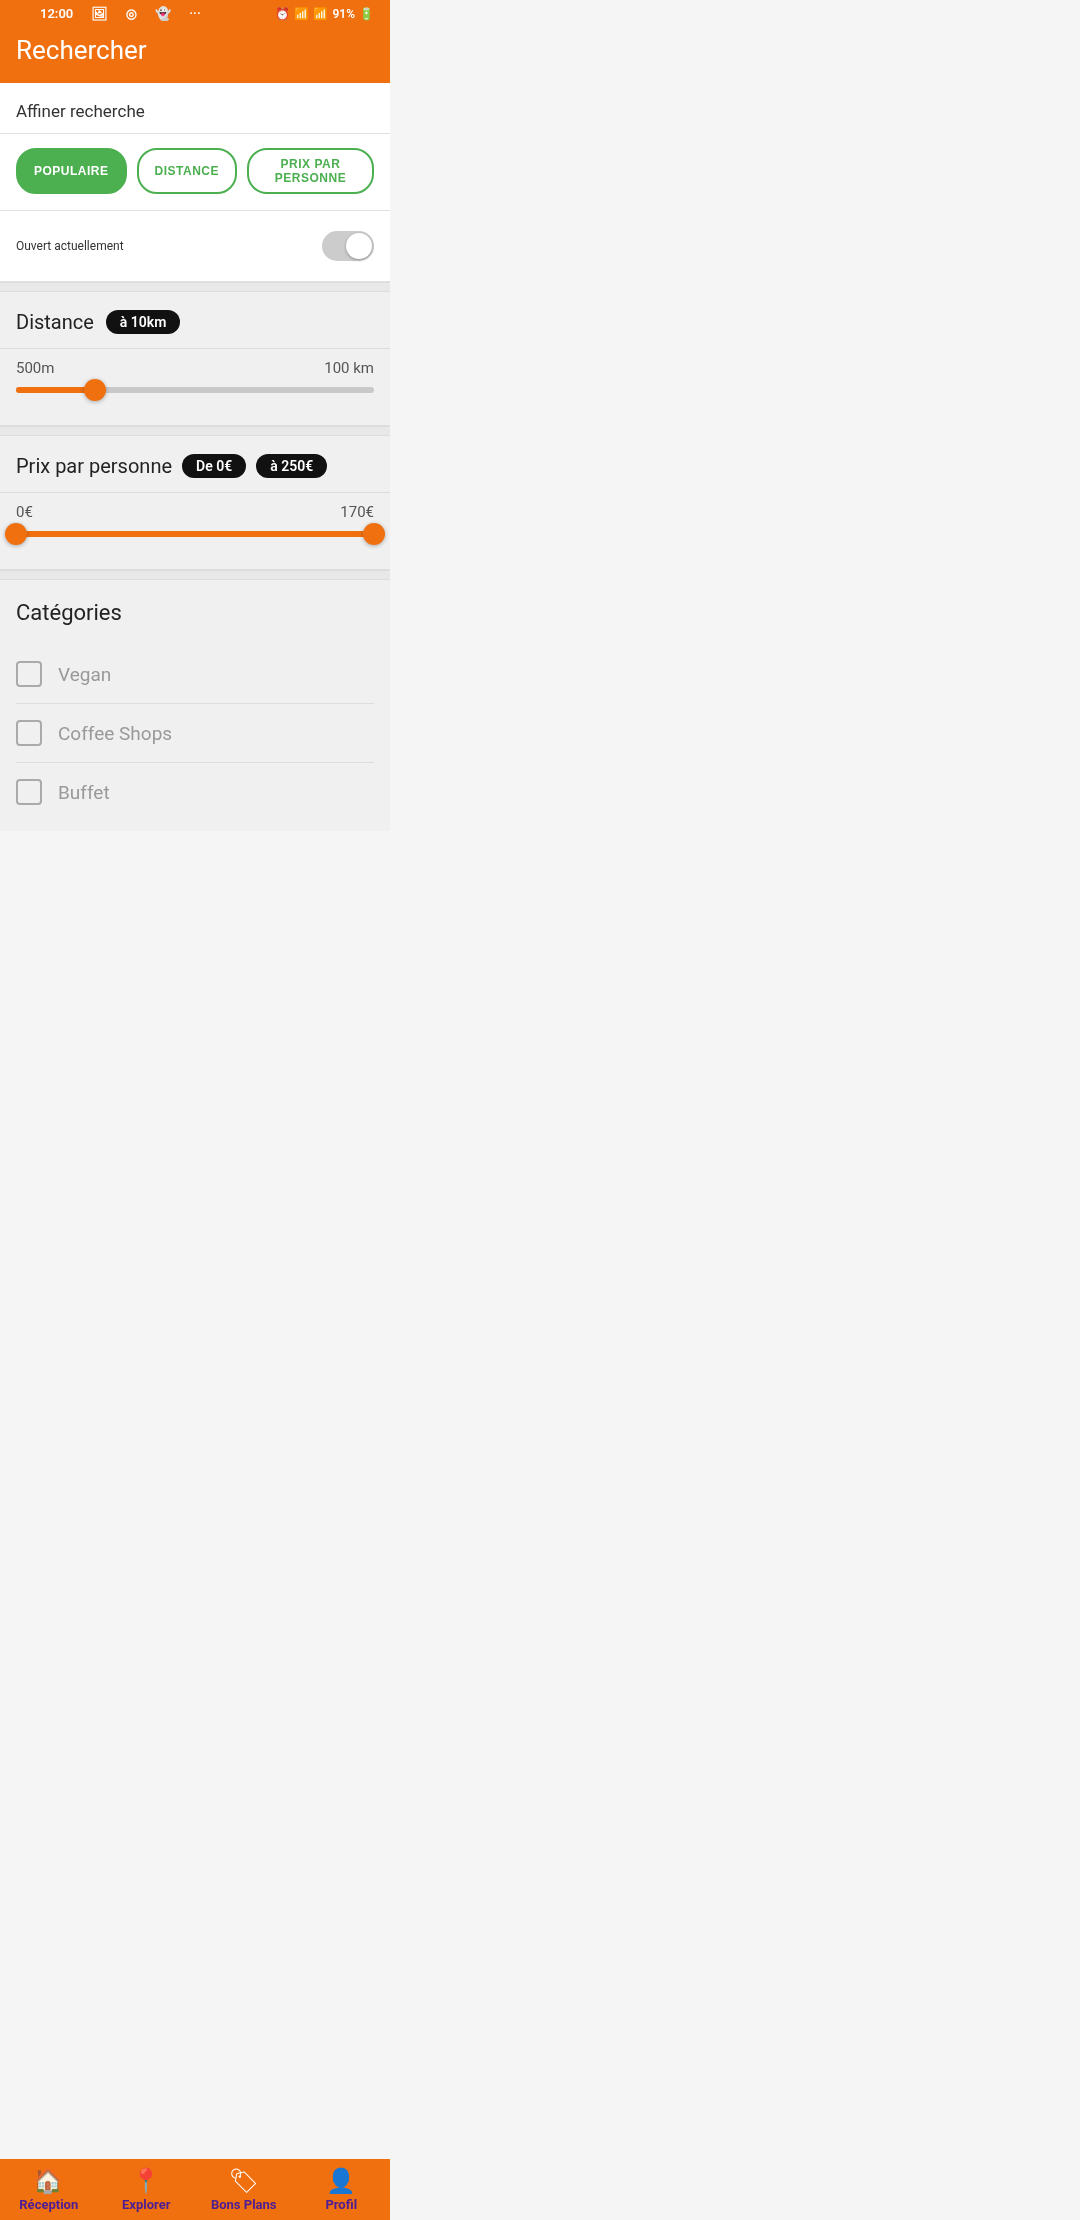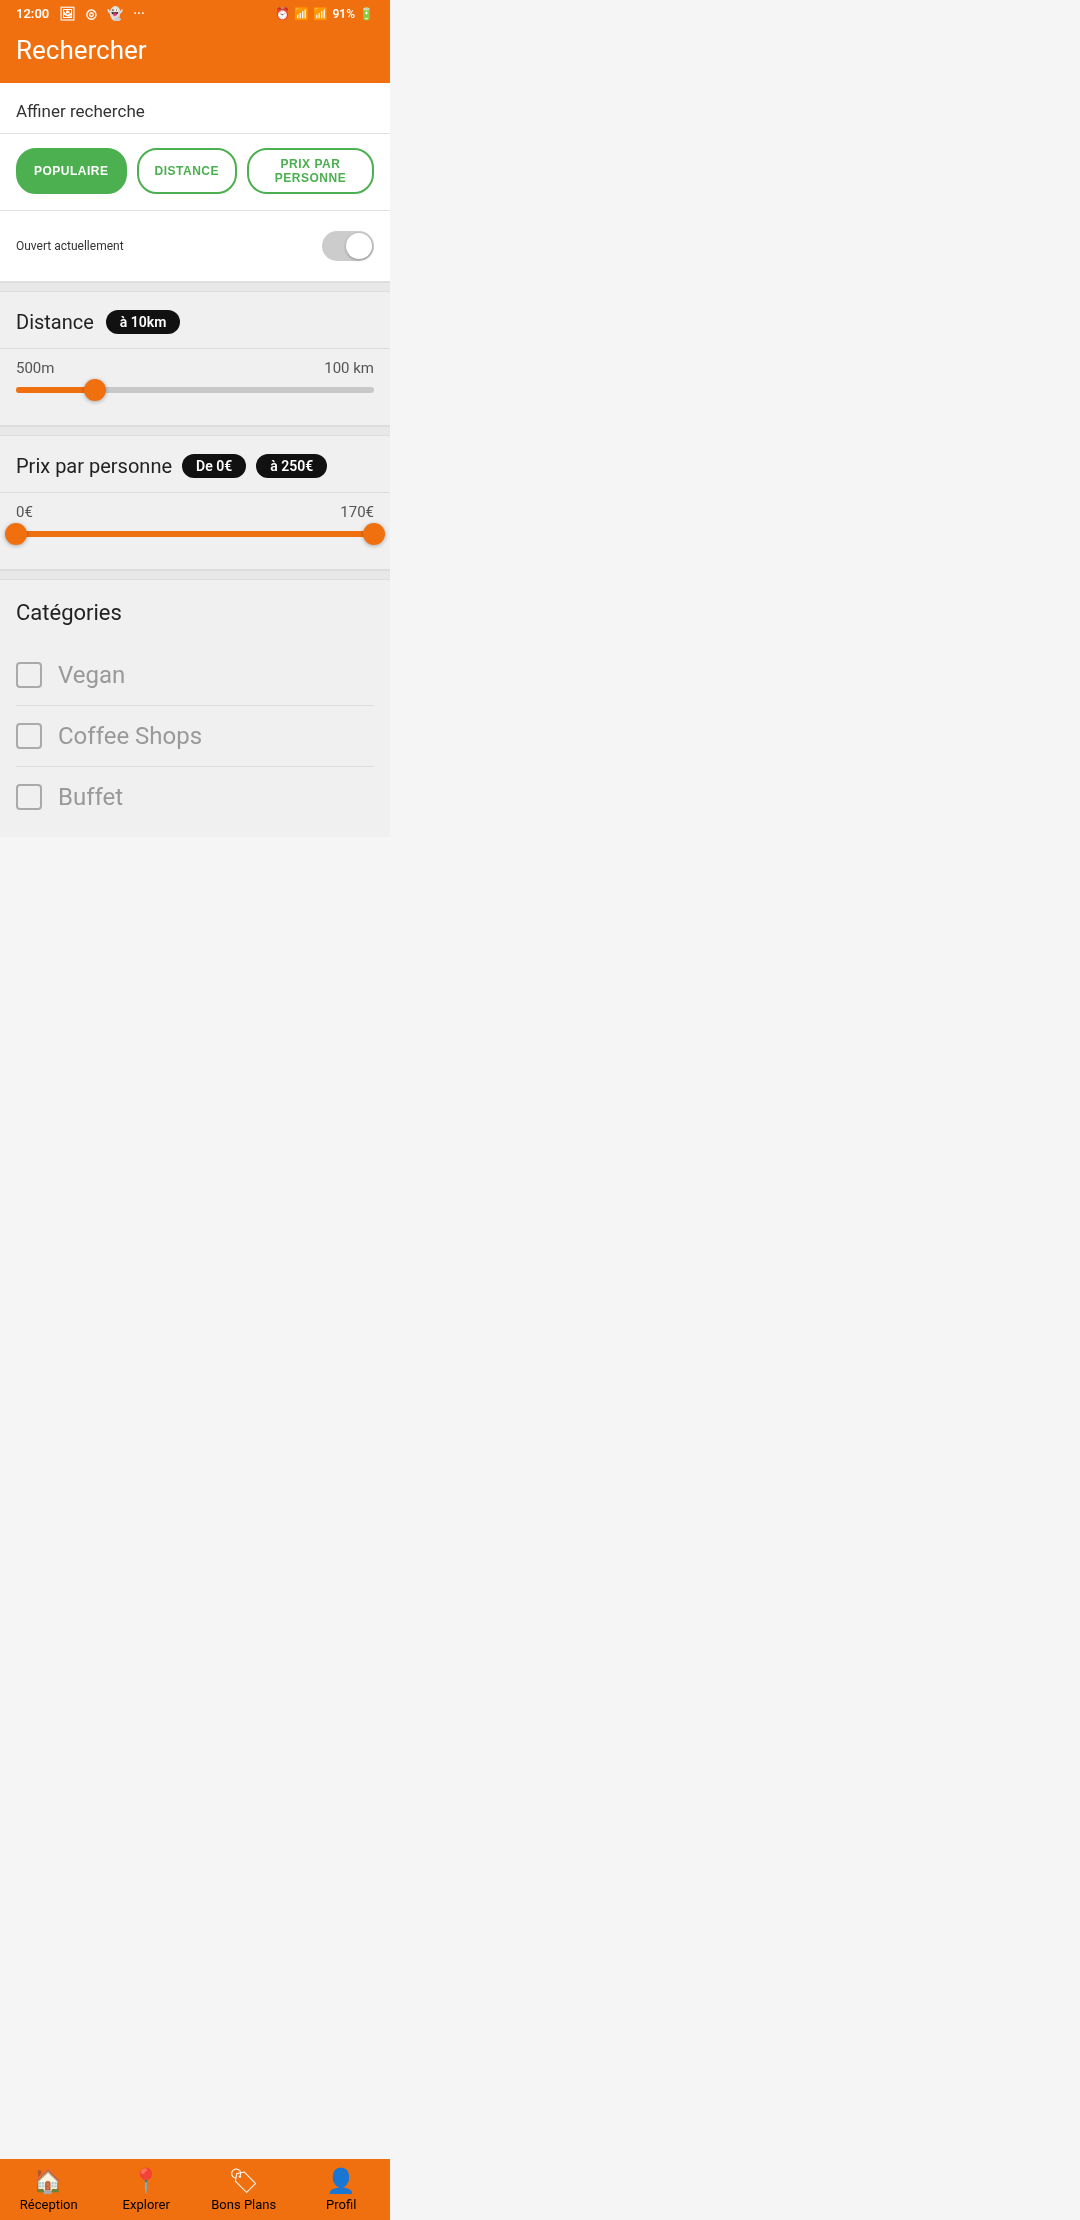--- a/index.html
+++ b/index.html
@@ -18,21 +18,21 @@
     .status-bar {
       background: #f07010;
       color: white;
       display: flex;
       justify-content: space-between;
       align-items: center;
       padding: 6px 16px 4px;
       font-size: 13px;
       font-weight: 600;
     }
-    .status-left { display: flex; align-items: flex-start; gap: 10px; }
+    .status-left { display: flex; align-items: flex-start; gap: 18px; margin-left: 24px; }
     .status-right { display: flex; align-items: center; gap: 4px; font-size: 12px; }
 
     
     .header {
       background: #f07010;
       padding: 10px 16px 18px;
     }
     .header-title {
       color: white;
       font-size: 26px;
@@ -220,21 +220,21 @@
     }
     .checkbox {
       width: 26px;
       height: 26px;
       border: 2px solid #aaa;
       border-radius: 4px;
       background: transparent;
       flex-shrink: 0;
     }
     .category-name {
-      font-size: 24px;
+      font-size: 19px;
       color: #999;
       font-weight: 400;
     }
 
     
     .bottom-nav {
       position: fixed;
       bottom: 0;
       width: 390px;
       background: #f07010;
@@ -251,22 +251,22 @@
       cursor: pointer;
       color: white;
       min-width: 70px;
     }
     .nav-icon {
       font-size: 24px;
       line-height: 1;
     }
     .nav-label {
       font-size: 13px;
-      color: #000000;
-      font-weight: 400;
+      color: #4c1d95;
+      font-weight: 700;
     }
 
     
     .bottom-spacer { height: 140px; }
 
     .white-bg-section {
       background: white;
       border-bottom: 1px solid #e0e0e0;
     }
   </style>

